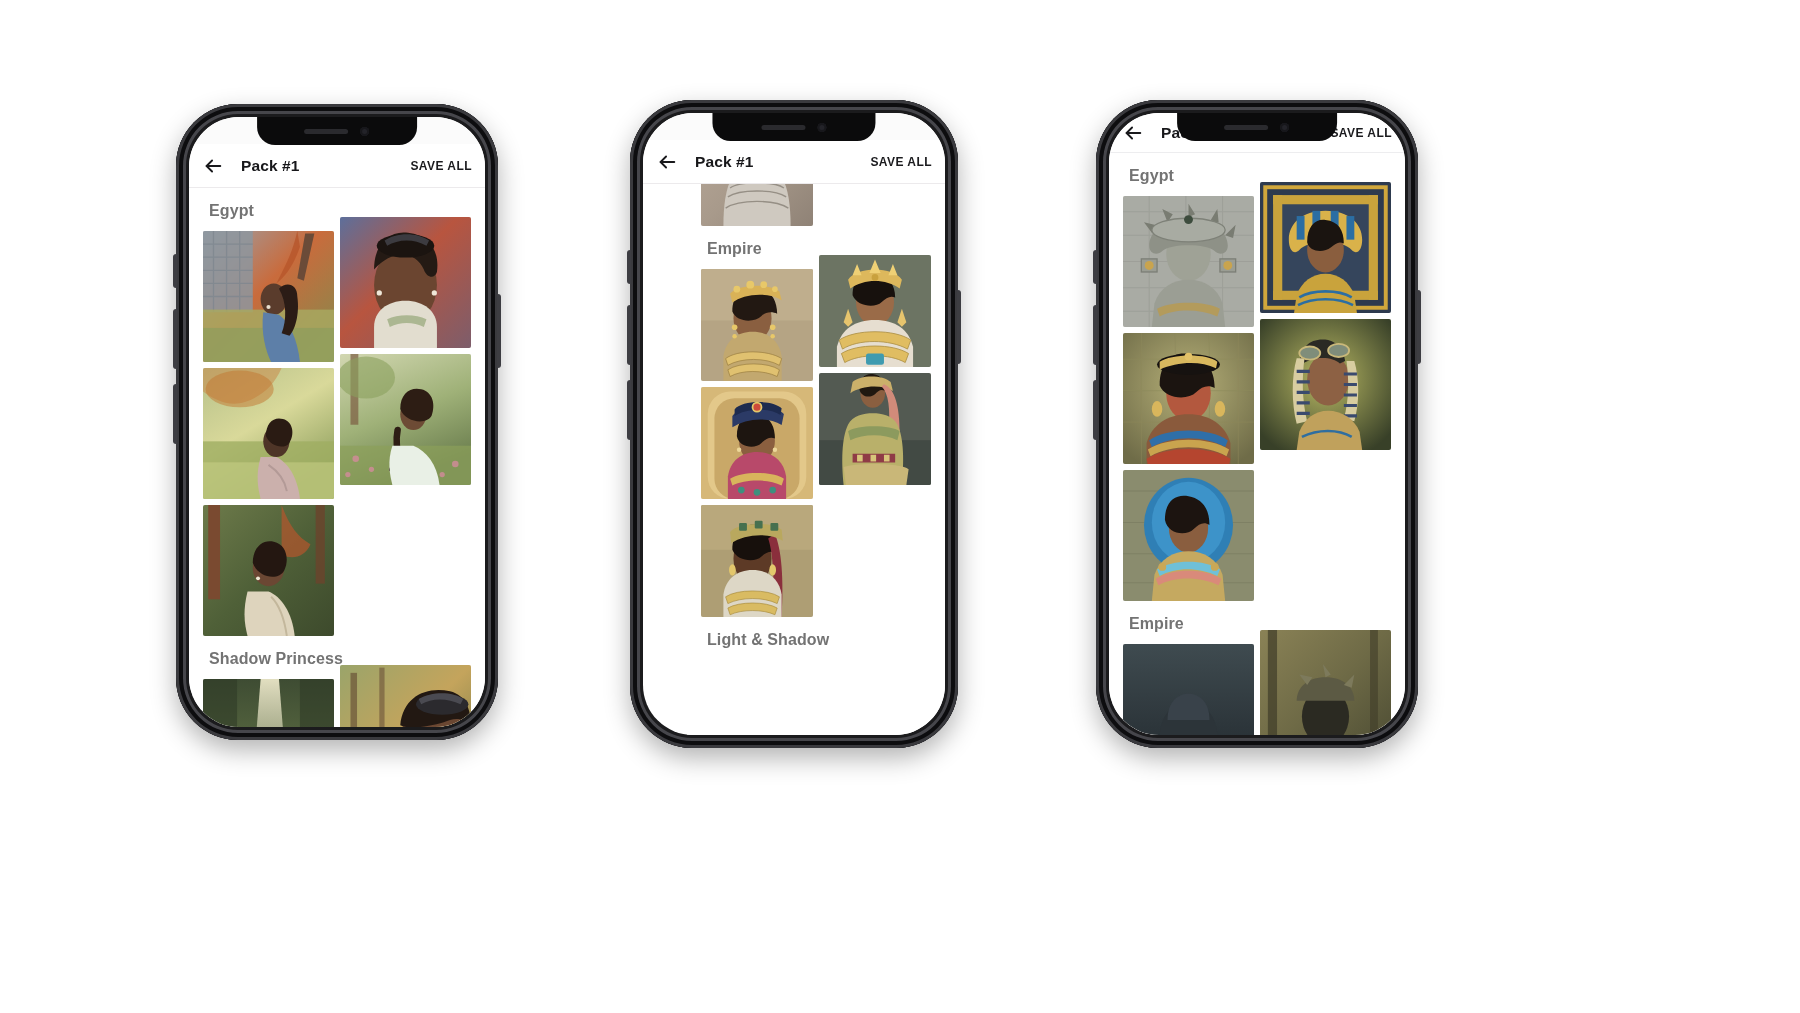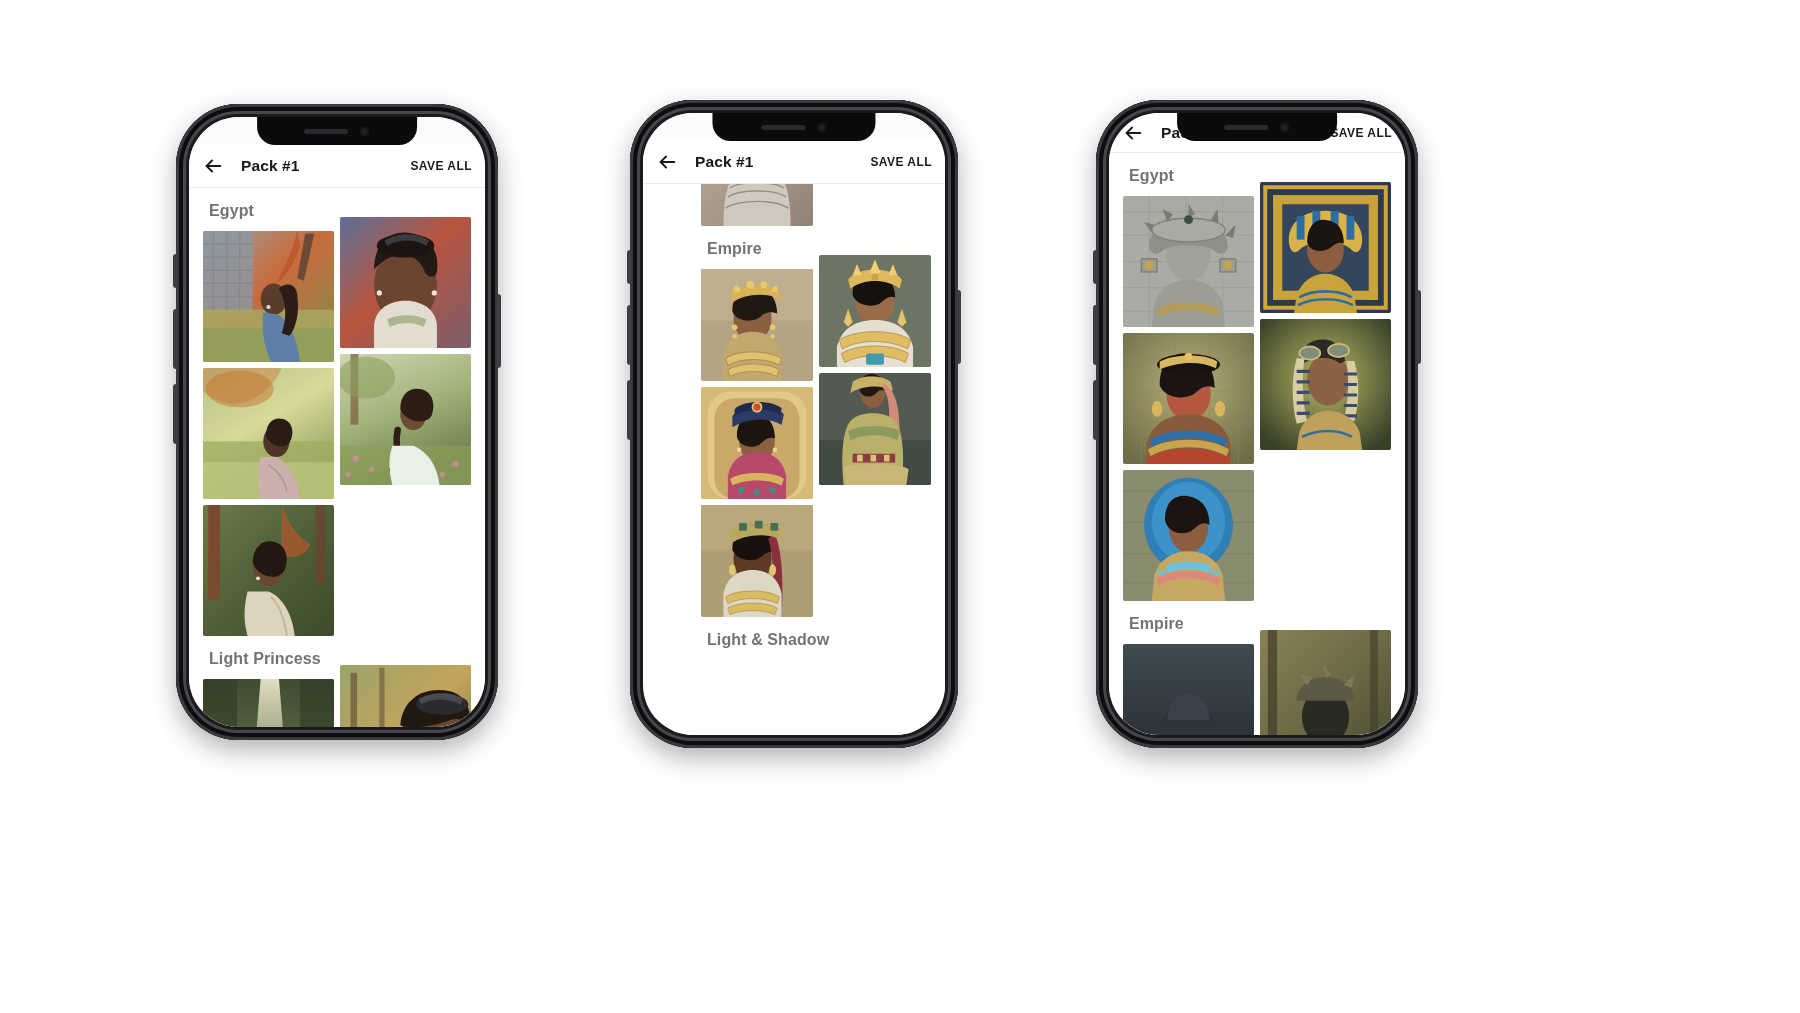--- a/index.html
+++ b/index.html
@@ -244,21 +244,21 @@
                   </g>
                   <ellipse cx="56" cy="46" rx="10" ry="12" fill="#6d4b35"></ellipse>
                   <path d="M46 42c0-12 8-17 16-15 9 2 11 12 8 20-3 7-20 6-24-5z" fill="#2d1d14"></path>
                   <path d="M44 58c-2 10 0 18 2 24l-6 6" stroke="#2d1d14" stroke-width="5" fill="none" stroke-linecap="round"></path>
                   <path d="M40 70c-4 12-2 22 0 30h36c-2-16-10-26-20-30z" fill="#e9f0e6"></path>
                 </svg>
               </div>
             </div>
           </div>
 
-          <div class="section-title">Light Princess</div>
+          <div class="section-title">Shadow Princess</div>
           <div class="grid">
             <div class="col left">
               <div class="tile">
                 <svg viewBox="0 0 100 100" preserveAspectRatio="xMidYMid slice">
                   <defs>
                       <linearGradient id="p1f" x1="0" y1="0" x2="0" y2="1">
                     <stop offset="0" stop-color="#3e4c33"></stop>
                         <stop offset=".5" stop-color="#56663f"></stop>
                         <stop offset="1" stop-color="#32402a"></stop>
                   </linearGradient>

